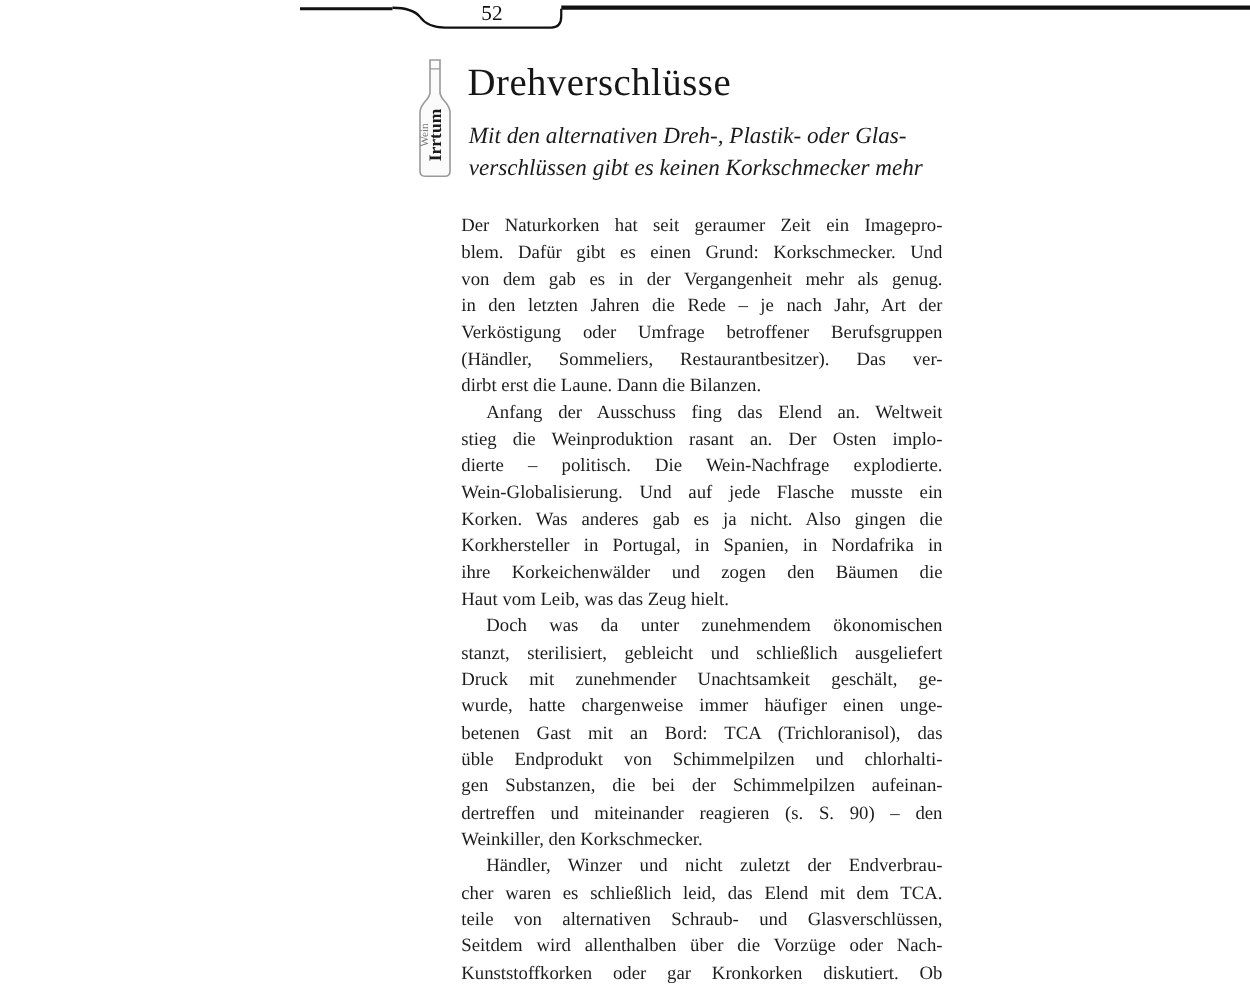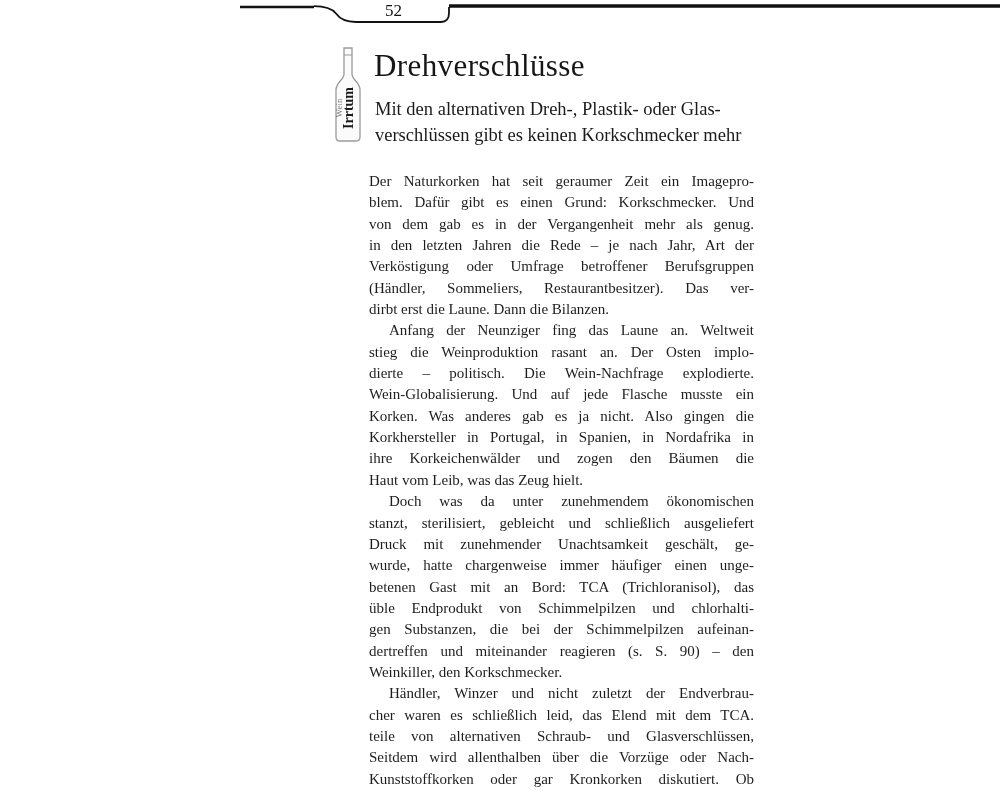--- a/index.html
+++ b/index.html
@@ -14,21 +14,21 @@
     position:absolute; top:1px; left:358px; width:44px;
     text-align:right; font-size:17px; color:#111;
   }
   .badge { position:absolute; left:330px; top:46px; width:36px; height:100px; }
   .article-title {
     position:absolute; left:374px; top:48px;
     font-size:31px; letter-spacing:0.4px; color:#161616; font-weight:400;
   }
   .article-subtitle {
     position:absolute; left:375px; top:96px;
-    font-size:18.5px; line-height:26px; color:#1b1b1b;
+    font-style:italic; font-size:18.5px; line-height:26px; color:#1b1b1b;
   }
   .body-text {
     position:absolute; left:333px; top:171px; width:421px;
     font-size:15px; color:#1d1d1d;
   }
   .line {
     height:21.35px; line-height:21.35px;
     text-align:justify; text-align-last:justify;
     overflow:hidden;
     margin-left:36px;
@@ -68,21 +68,21 @@
       <div class="para">
         <div class="line">Der Naturkorken hat seit geraumer Zeit ein Imagepro-</div>
         <div class="line">blem. Dafür gibt es einen Grund: Korkschmecker. Und</div>
         <div class="line">von dem gab es in der Vergangenheit mehr als genug.</div>
         <div class="line">in den letzten Jahren die Rede – je nach Jahr, Art der</div>
         <div class="line">Verköstigung oder Umfrage betroffener Berufsgruppen</div>
         <div class="line">(Händler, Sommeliers, Restaurantbesitzer). Das ver-</div>
         <div class="line flush">dirbt erst die Laune. Dann die Bilanzen.</div>
       </div>
       <div class="para indent">
-        <div class="line">Anfang der Neunziger fing das Laune an. Weltweit</div>
+        <div class="line">Anfang der Ausschuss fing das Elend an. Weltweit</div>
         <div class="line">stieg die Weinproduktion rasant an. Der Osten implo-</div>
         <div class="line">dierte – politisch. Die Wein-Nachfrage explodierte.</div>
         <div class="line">Wein-Globalisierung. Und auf jede Flasche musste ein</div>
         <div class="line">Korken. Was anderes gab es ja nicht. Also gingen die</div>
         <div class="line">Korkhersteller in Portugal, in Spanien, in Nordafrika in</div>
         <div class="line">ihre Korkeichenwälder und zogen den Bäumen die</div>
         <div class="line flush">Haut vom Leib, was das Zeug hielt.</div>
       </div>
       <div class="para indent">
         <div class="line">Doch was da unter zunehmendem ökonomischen</div>

